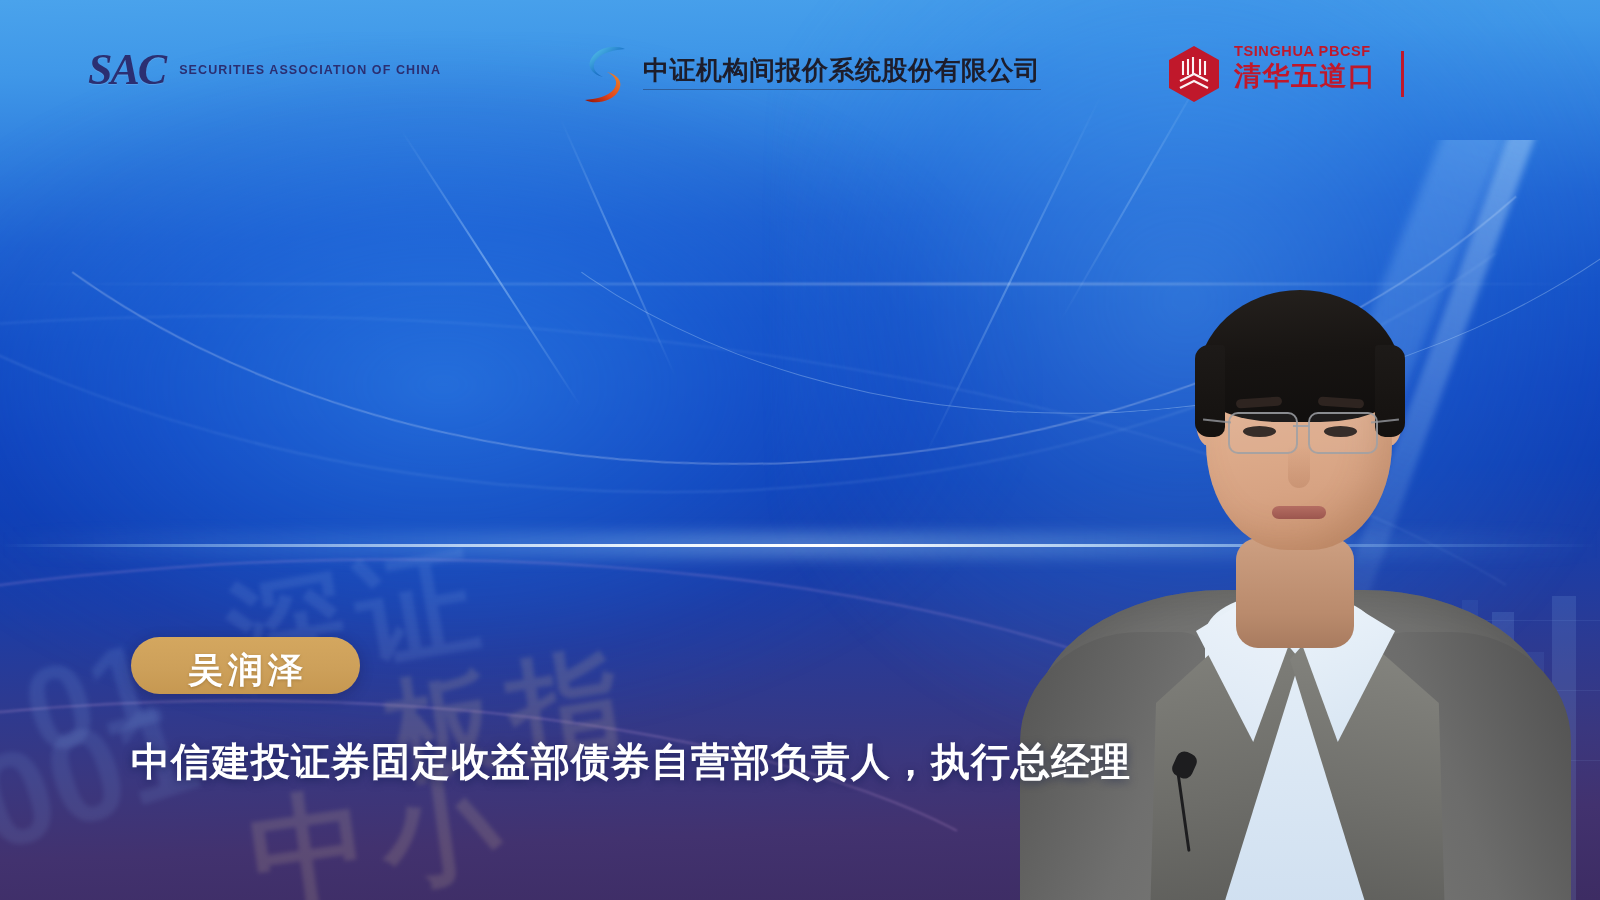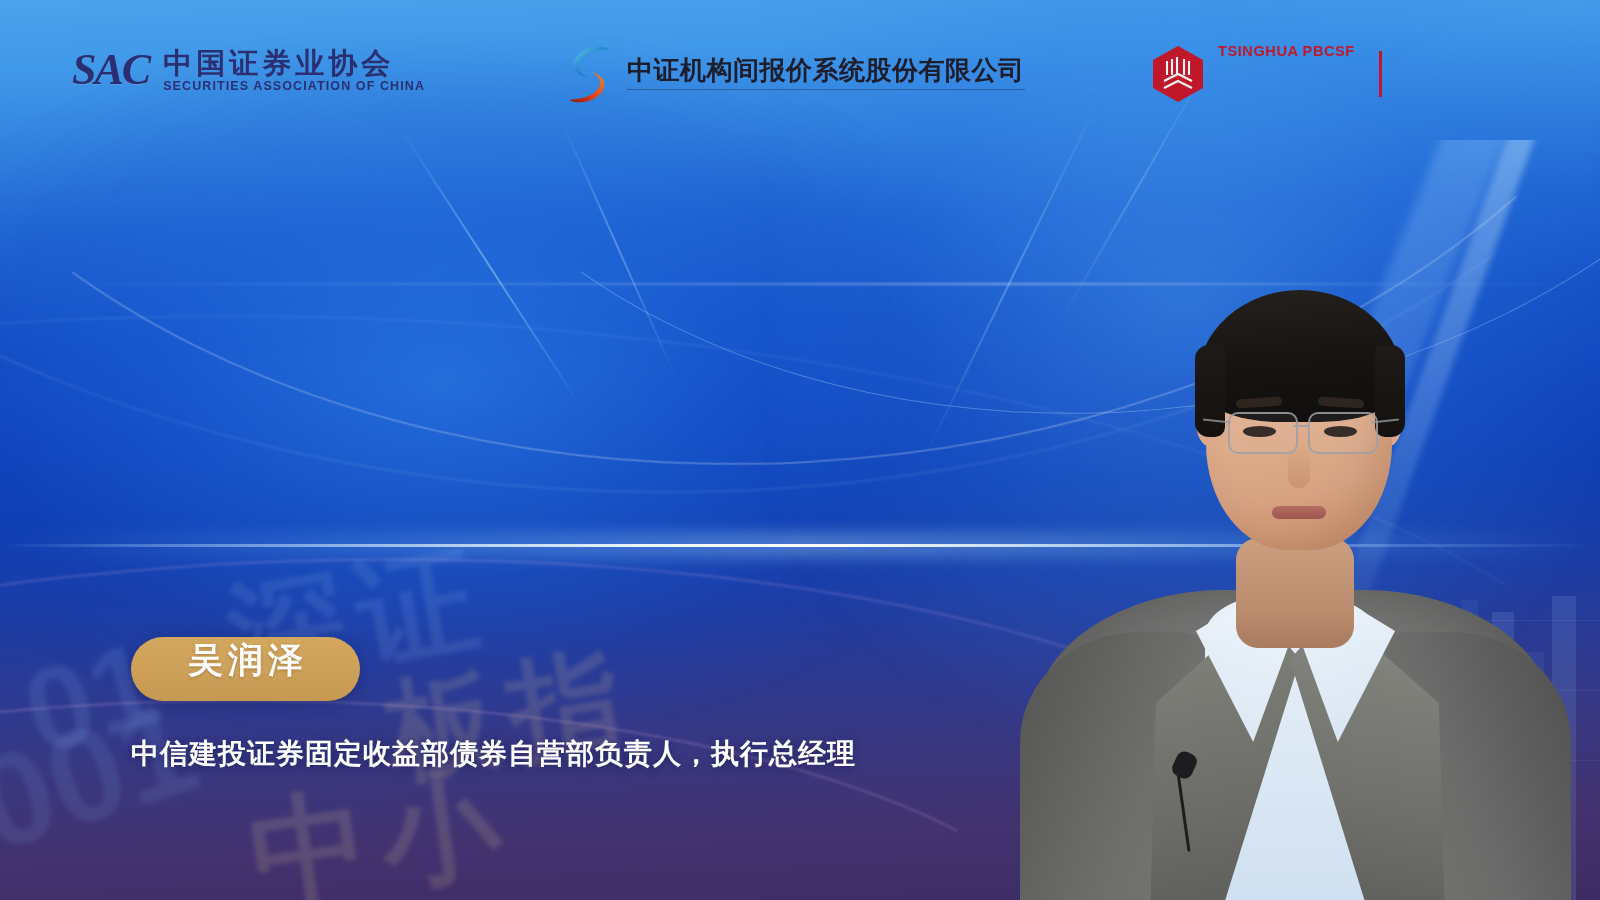--- a/index.html
+++ b/index.html
@@ -204,21 +204,21 @@
   .bar-ghost.dim { background: rgba(110,160,230,0.10); }
   .grid-ghost {
     position: absolute;
     height: 1px;
     background: rgba(160,200,250,0.09);
   }
 
   
   .logo-row {
     position: absolute;
-    left: 0; right: 0;
+    left: 16px; right: 0;
     top: 38px;
     height: 76px;
   }
 
   
   .logo-sac {
     position: absolute;
     left: 72px;
     top: 10px;
     display: flex;
@@ -337,43 +337,43 @@
     transform: scaleX(0.97);
     transform-origin: left center;
   }
 
   
   .name-badge {
     position: absolute;
     left: 131px;
     top: 637px;
     width: 229px;
-    height: 64px;
+    height: 57px;
     border-radius: 32px;
     background: linear-gradient(180deg, #d4a75f 0%, #cda05a 55%, #c69851 100%);
     display: flex;
-    align-items: flex-start;
+    align-items: flex-end;
     justify-content: center;
     box-shadow: 0 3px 14px rgba(20,20,60,0.30);
   }
   .name-badge-text {
     font-size: 35px;
     font-weight: 700;
     color: #ffffff;
     letter-spacing: 5px;
     text-indent: 5px;
     text-shadow: 0 1px 3px rgba(90,60,10,0.30);
   }
 
   
   .subtitle {
     position: absolute;
     left: 131px;
     top: 735px;
-    font-size: 28px;
+    font-size: 39px;
     font-weight: 700;
     color: #ffffff;
     letter-spacing: 1px;
     white-space: nowrap;
     text-shadow: 0 2px 8px rgba(10,20,70,0.55);
   }
 
   
   .person-wrap {
     position: absolute;
@@ -640,21 +640,20 @@
       <div class="p-part p-mic"></div>
     </div>
     <div class="person-fade"></div>
   </div>
 
   <div class="logo-row">
 
     <div class="logo-sac">
       <div class="sac-mark">SAC</div>
       <div class="sac-text">
-        <div class="sac-cn">中国证券业协会</div>
         <div class="sac-en">SECURITIES ASSOCIATION  OF CHINA</div>
       </div>
     </div>
 
     <div class="logo-csi">
       <div class="csi-mark">
         <svg viewBox="0 0 48 64" width="48" height="64" aria-hidden="true">
           <defs>
             <linearGradient id="csiTop" x1="0" y1="0" x2="1" y2="1">
               <stop offset="0%" stop-color="#5fd0f0"></stop>
@@ -687,20 +686,21 @@
             <path d="M27 13 L27 31"></path>
             <path d="M39 17 L39 31"></path>
             <path d="M34 15 L34 31"></path>
             <path d="M14 37 L28 30 L42 37"></path>
             <path d="M14 44 L28 37 L42 44"></path>
           </g>
         </svg>
       </div>
       <div class="pb-block">
         <div class="pb-en">TSINGHUA PBCSF</div>
+        <div class="pb-cn">清华五道口</div>
       </div>
       <div class="pb-divider"></div>
     </div>
 
   </div>
 
 
   <div class="name-badge">
     <span class="name-badge-text">吴润泽</span>
   </div>

